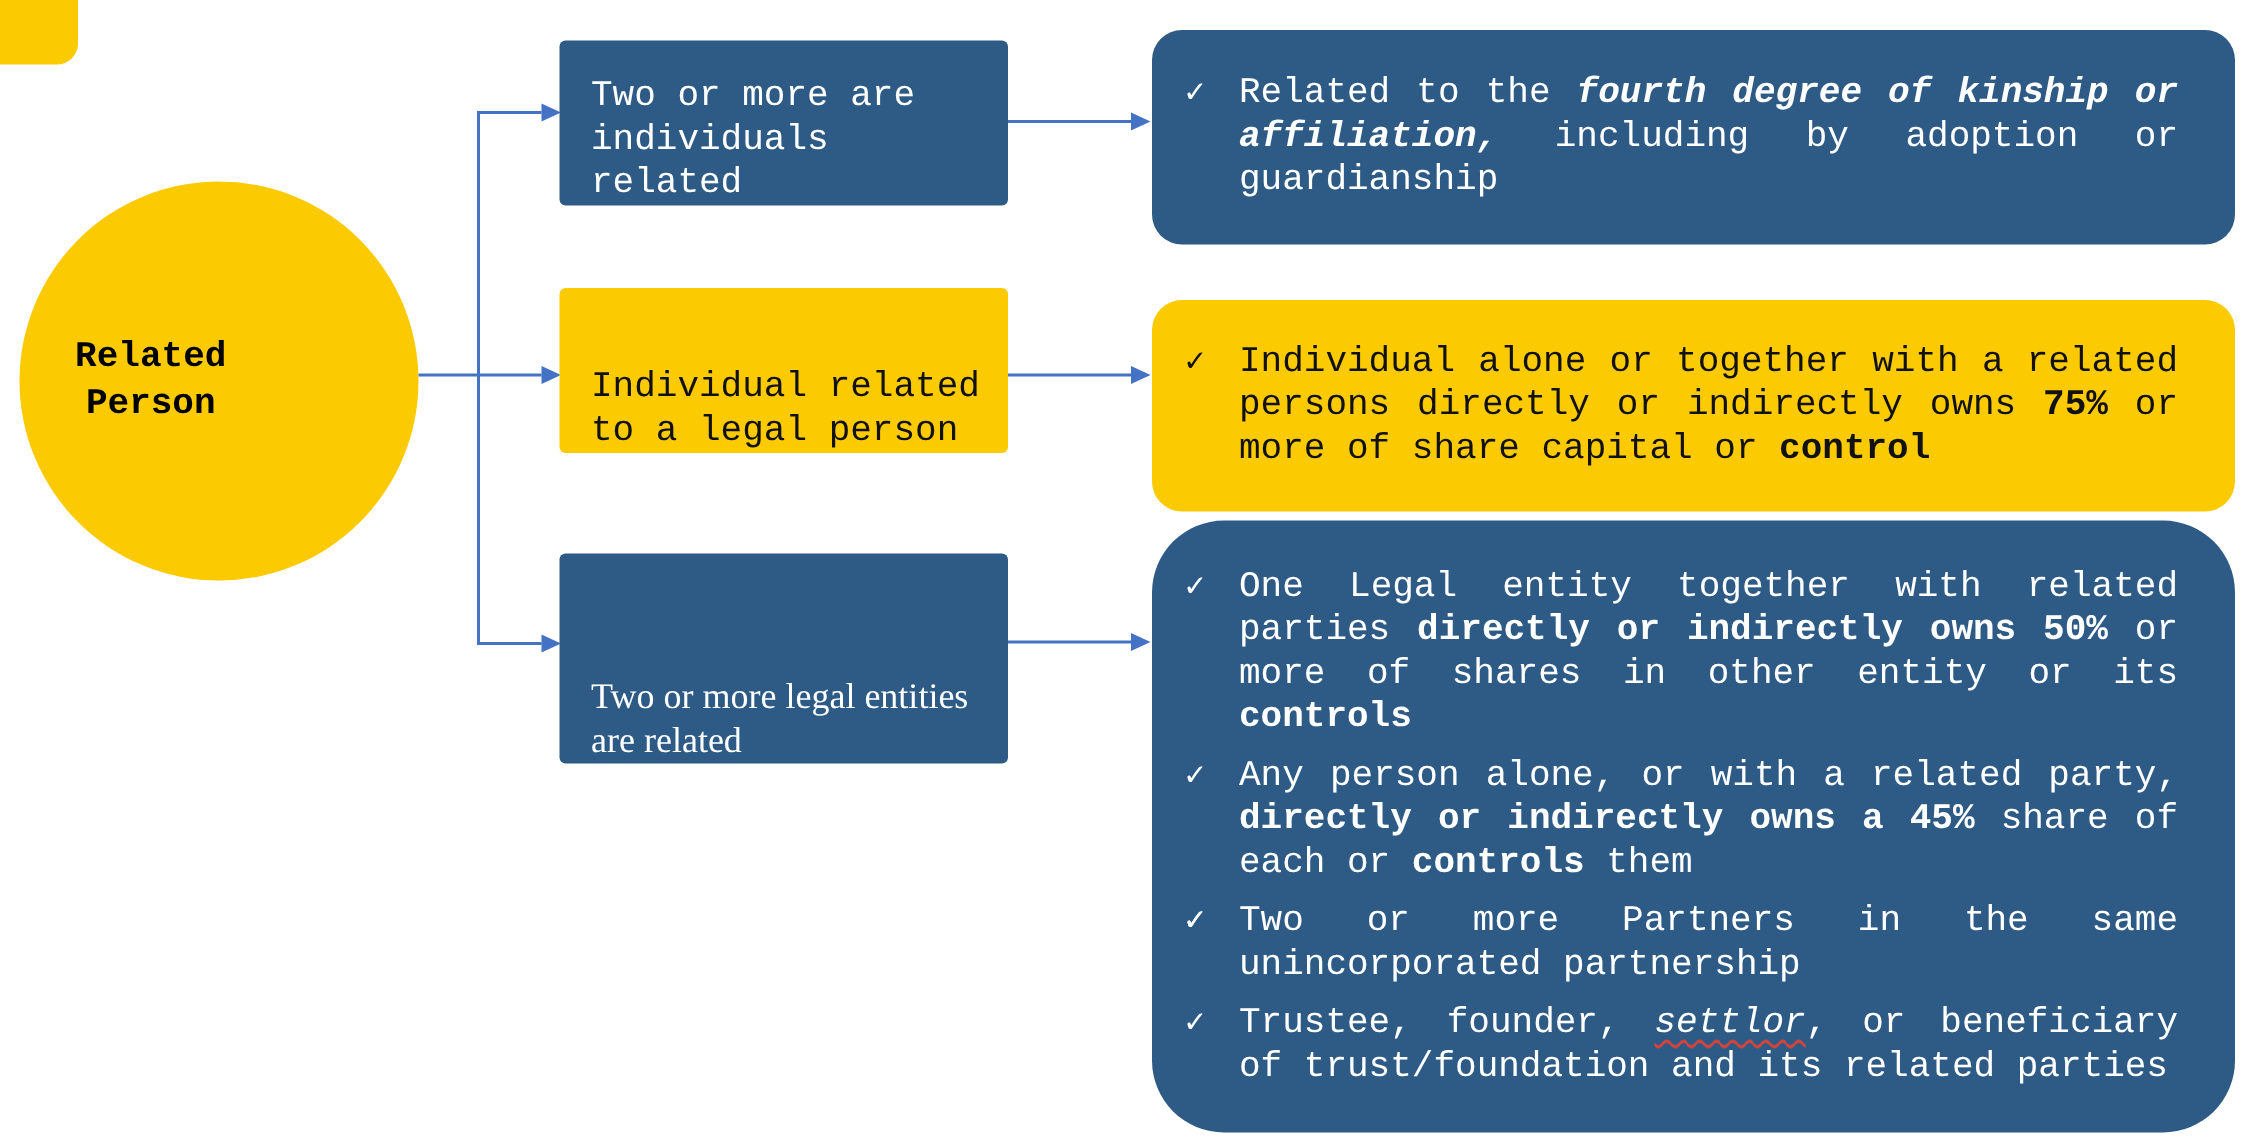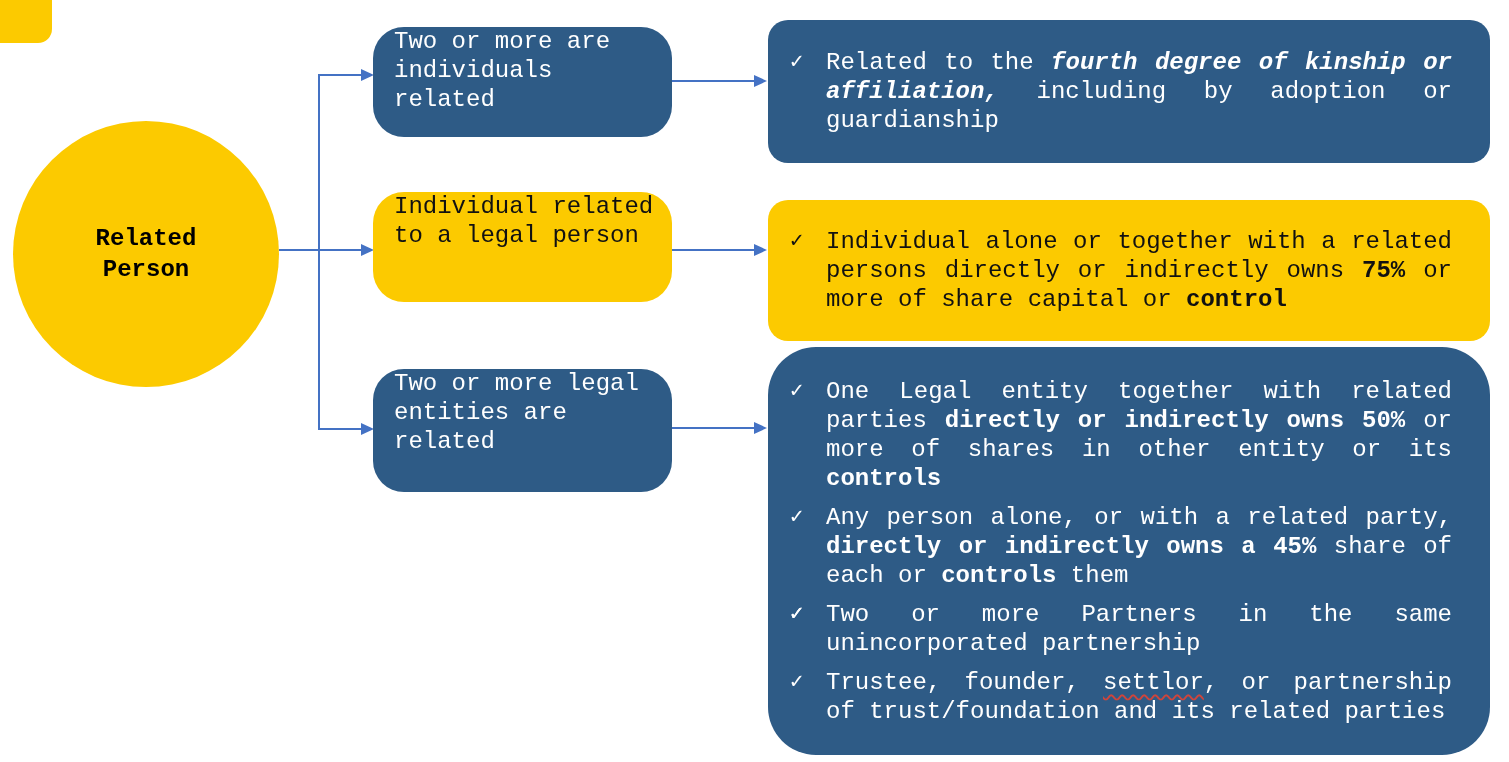--- a/index.html
+++ b/index.html
@@ -25,43 +25,43 @@
     position: absolute; left: 0; top: 0;
     width: 52px; height: 43px;
     background: var(--yellow);
     border-radius: 0 0 14px 0;
   }
   .root-circle {
     position: absolute; left: 13px; top: 121px;
     width: 266px; height: 266px;
     border-radius: 50%;
     background: var(--yellow);
-    display: flex; align-items: center; justify-content: center;
+    display: flex; align-items: center; 
   }
   .root-circle .root-label {
     width: 175px;
     text-align: center;
     font-weight: bold;
     font-size: 24px;
     line-height: 31px;
     color: #000000;
   }
   .mid-box {
     position: absolute; left: 373px;
     width: 299px;
-    border-radius: 31px;
-    display: flex; align-items: flex-start;
+    border-radius: 4px;
+    display: flex; align-items: flex-end;
     padding: 0 10px 0 21px;
     font-size: 24px; line-height: 29px;
   }
   .mid-box.blue { background: var(--dark-blue); color: var(--text-light); }
   .mid-box.yellow { background: var(--yellow); color: var(--text-dark); }
   #mid-1 { top: 27px;  height: 110px; }
   #mid-2 { top: 192px; height: 110px; }
-  #mid-3 { top: 369px; height: 123px; }
+  #mid-3 { top: 369px; height: 140px; font-family: Liberation Serif, serif; }
   .out-box {
     position: absolute; left: 768px;
     width: 722px;
     display: flex; flex-direction: column; justify-content: center;
     padding: 0 38px 0 0;
     font-size: 24px; line-height: 29px;
   }
   .out-box.blue { background: var(--dark-blue); color: var(--text-light); border-radius: 20px; }
   .out-box.yellow { background: var(--yellow); color: var(--text-dark); border-radius: 20px; }
   #out-1 { top: 20px;  height: 143px; }
@@ -79,20 +79,21 @@
     font-size: 22px;
   }
   .b { font-weight: bold; }
   .i { font-style: italic; }
   .squiggle {
     text-decoration: underline;
     text-decoration-style: wavy;
     text-decoration-color: var(--squiggle-red);
     text-decoration-thickness: 2px;
     text-underline-offset: 5px;
+    font-style: italic;
   }
   .h-line { position: absolute; height: 2px; background: var(--arrow-blue); }
   .v-line { position: absolute; width: 2px; background: var(--arrow-blue); }
   .arrow-head {
     position: absolute; width: 0; height: 0;
     border-top: 6px solid transparent;
     border-bottom: 6px solid transparent;
     border-left: 13px solid var(--arrow-blue);
   }
 </style>
@@ -162,18 +163,18 @@
       </li>
       <li>
         <span class="check">✓</span>
       </li>
       <li>
         <span class="check">✓</span>
         <span class="li-text"><span>Two or more Partners in the same unincorporated partnership</span></span>
       </li>
       <li>
         <span class="check">✓</span>
-        <span class="li-text"><span>Trustee, founder, </span><span class="squiggle">settlor</span><span>, or partnership of trust/foundation and its related parties</span></span>
+        <span class="li-text"><span>Trustee, founder, </span><span class="squiggle">settlor</span><span>, or beneficiary of trust/foundation and its related parties</span></span>
       </li>
     </ul>
   </div>
 
 </div>
 
 </body></html>

